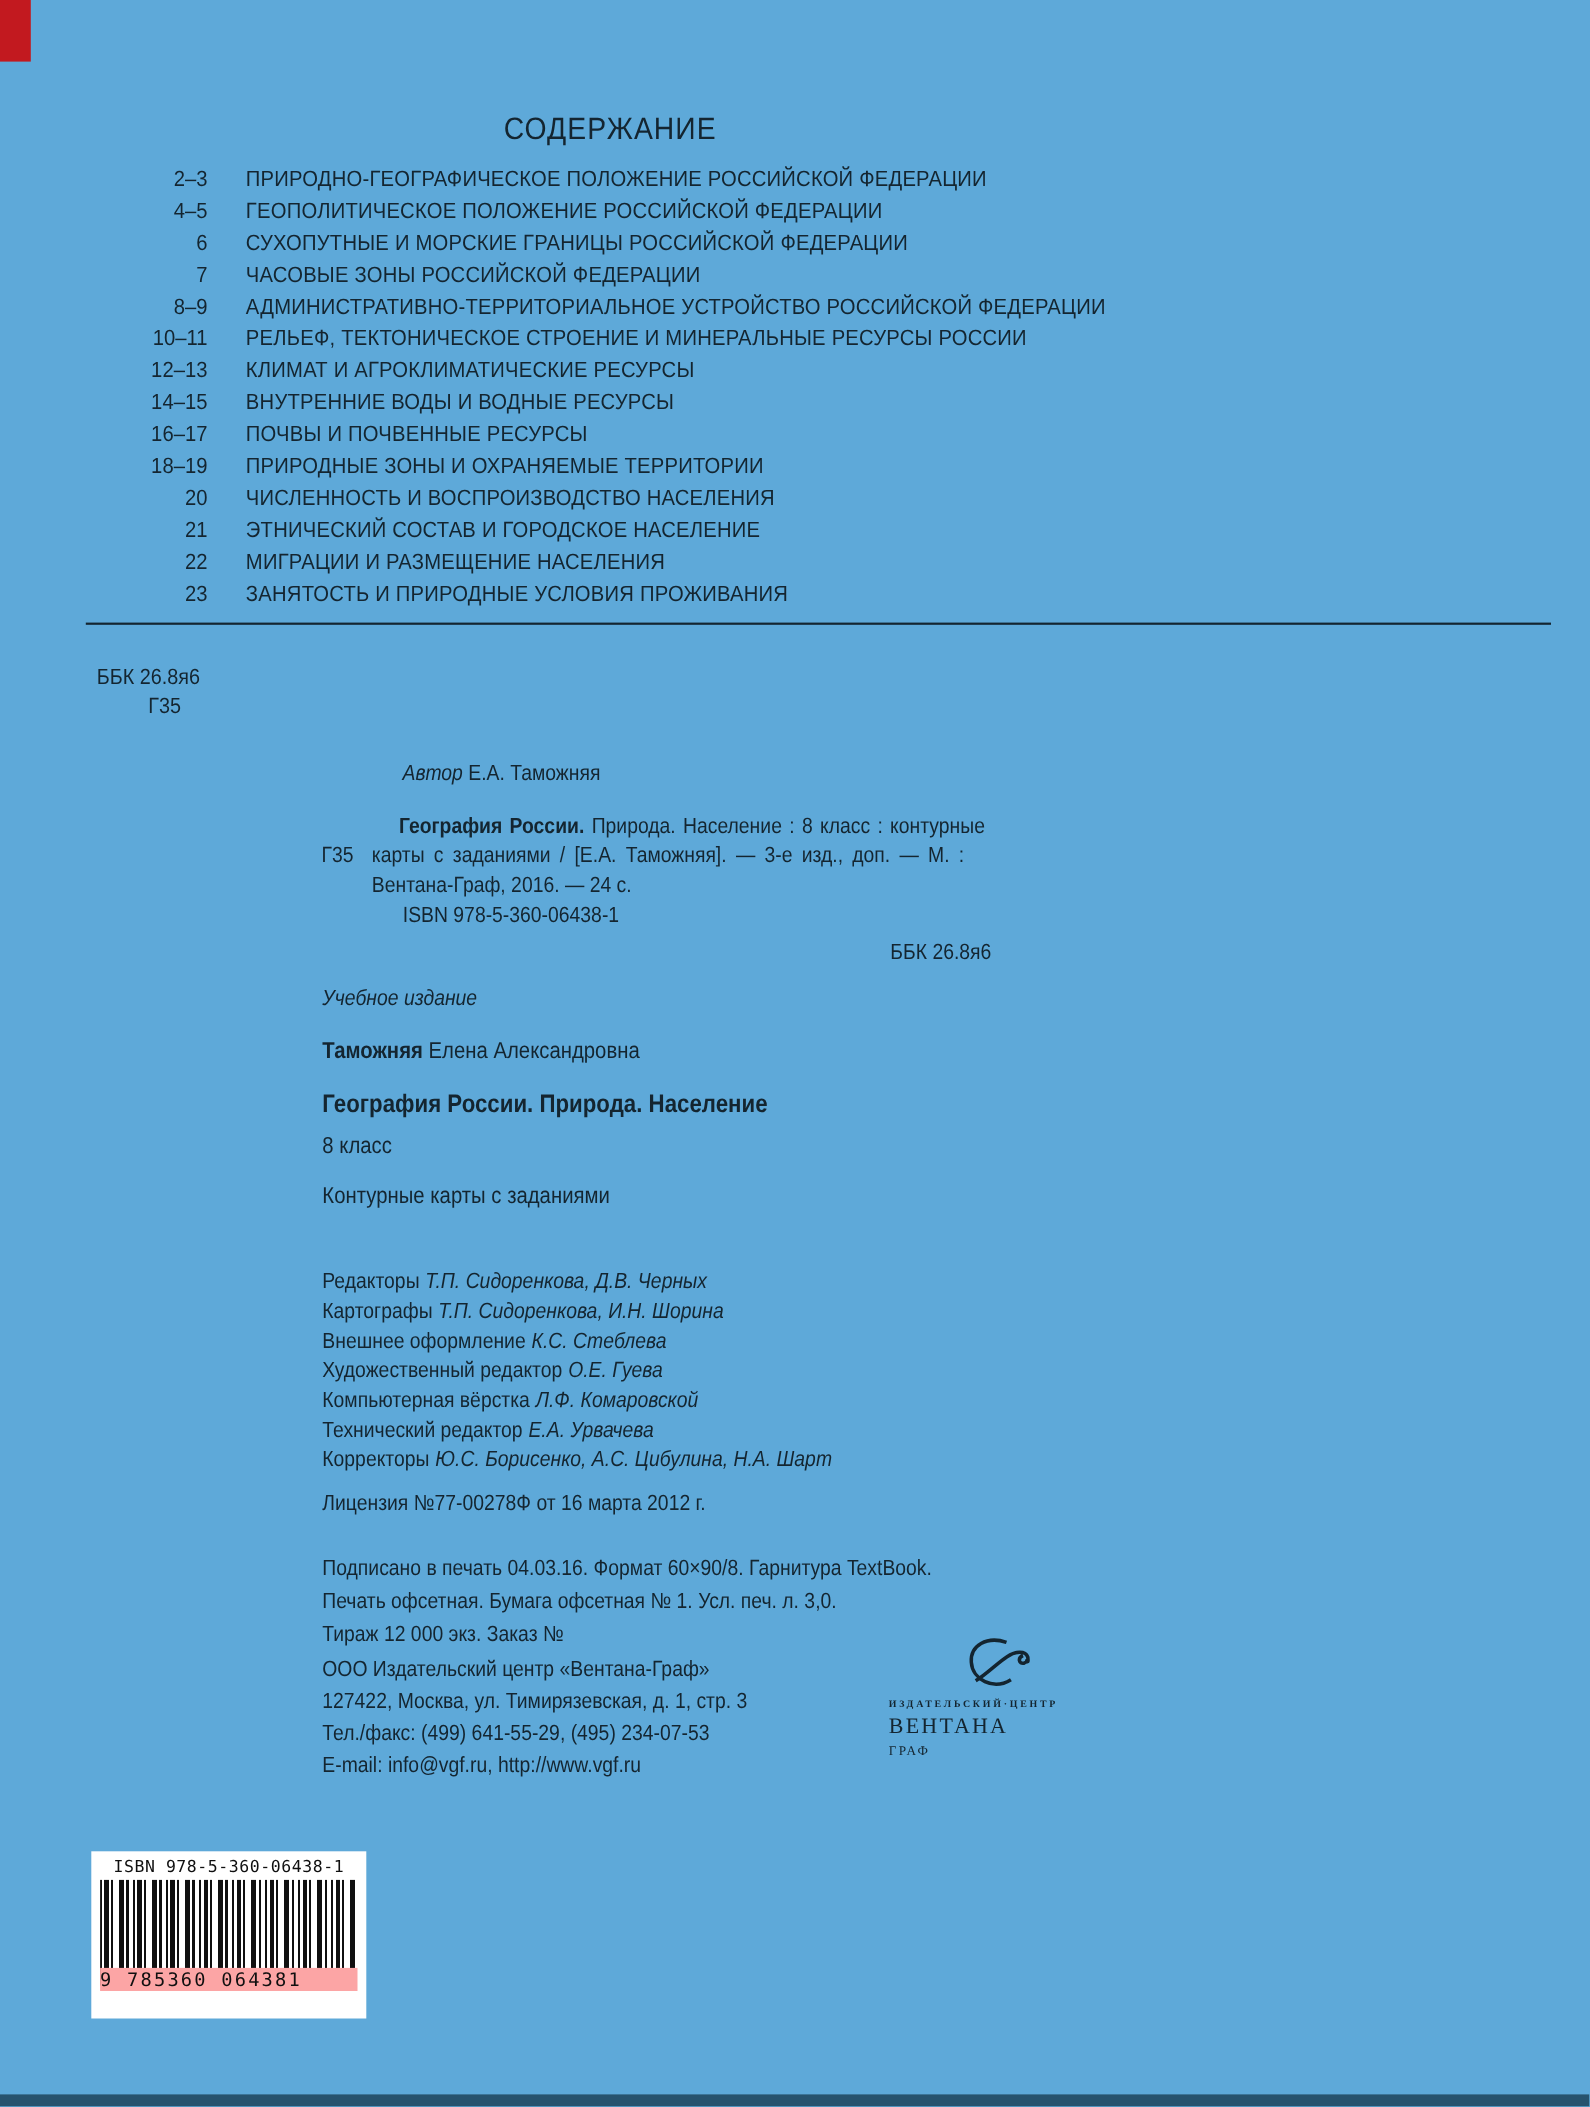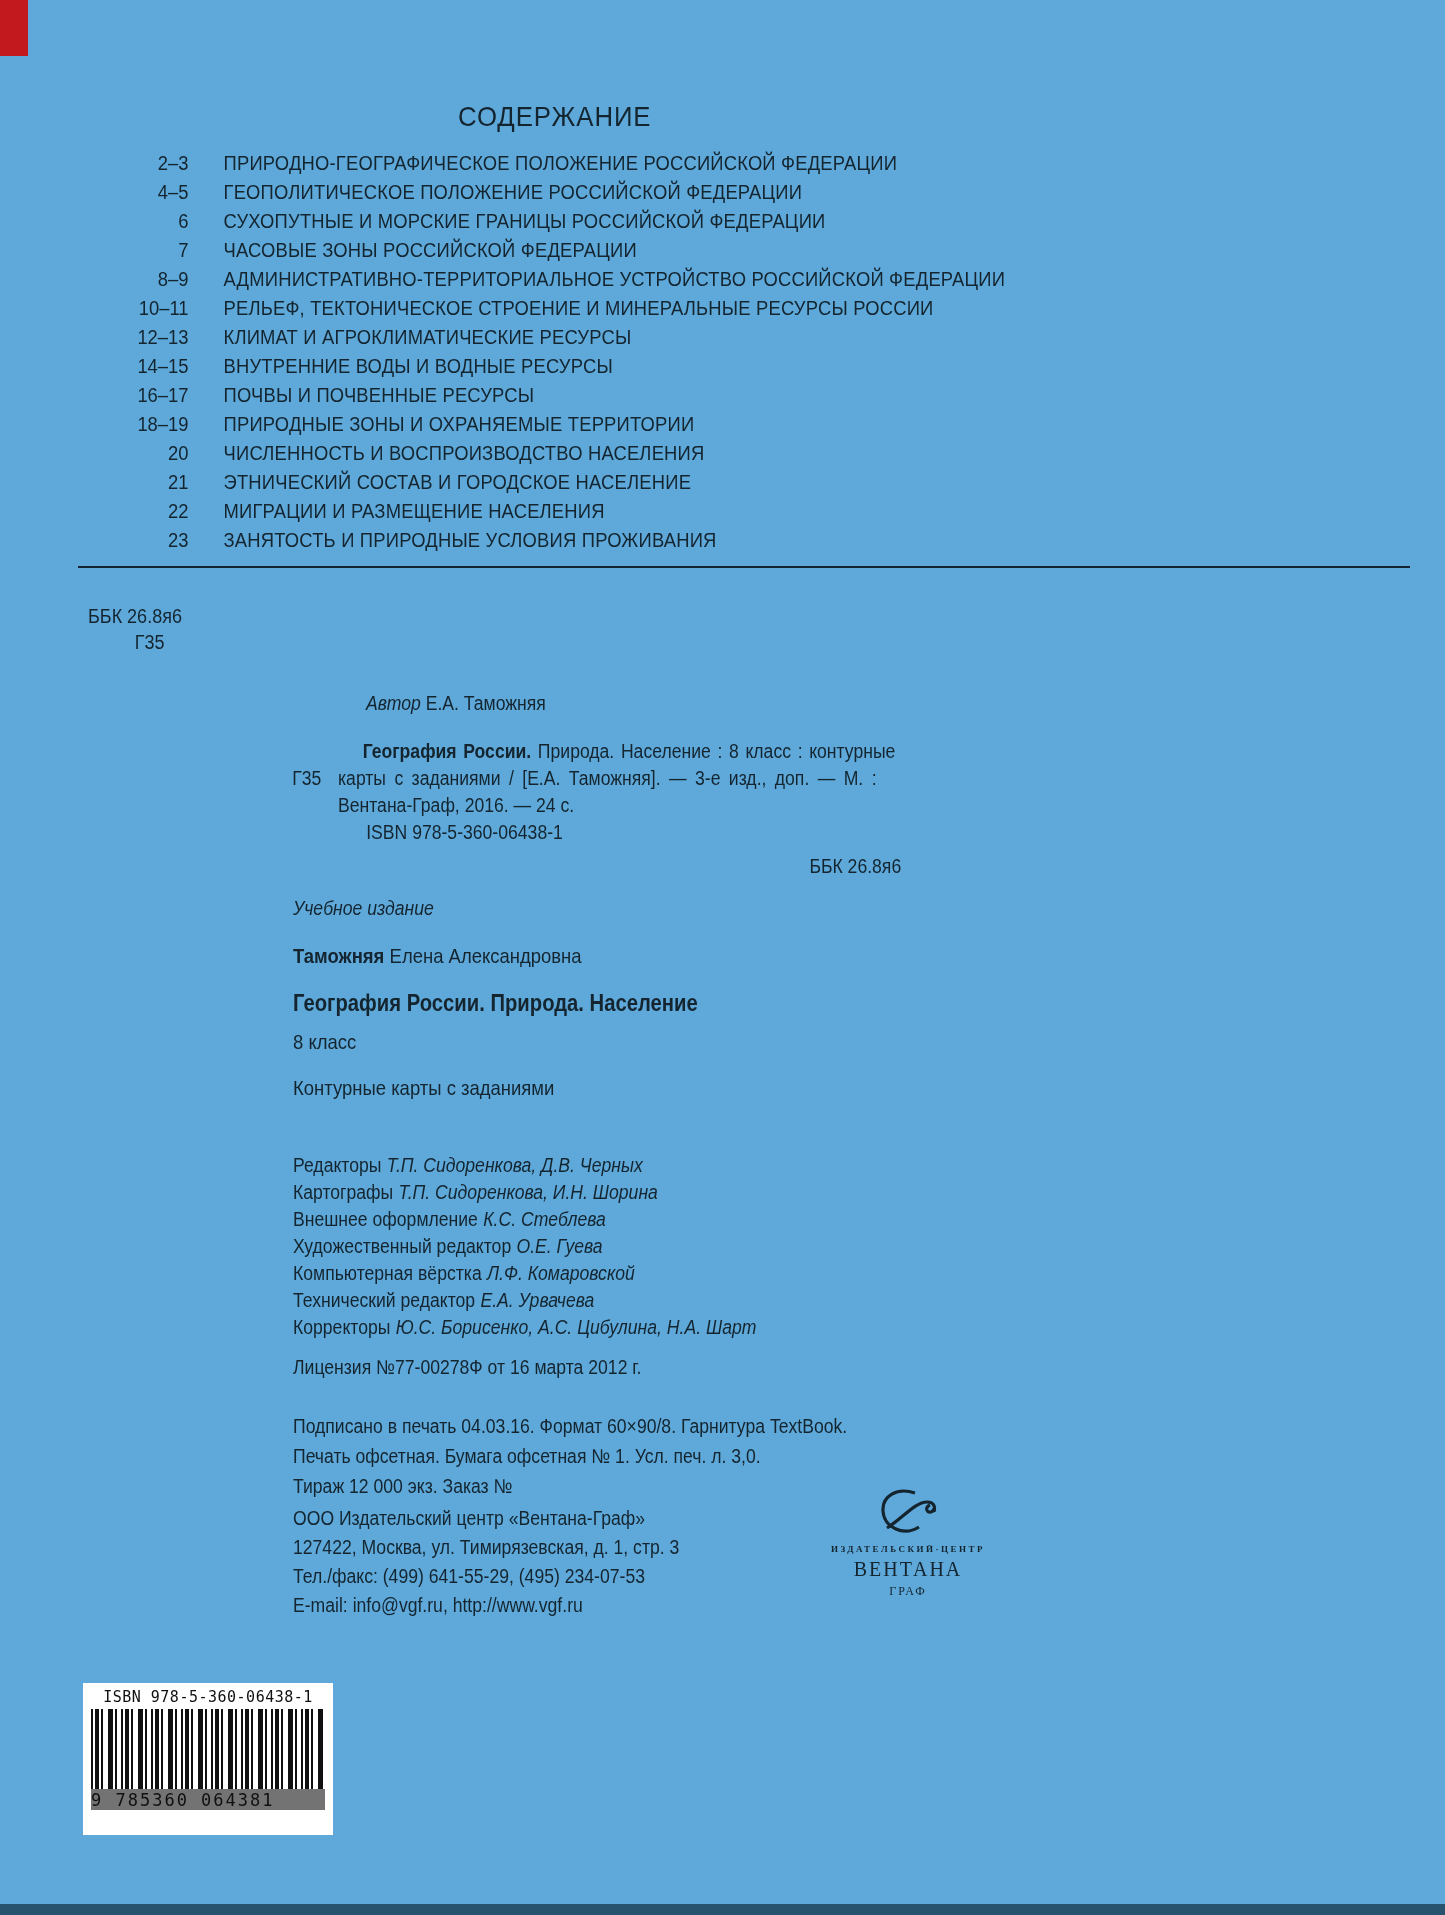--- a/index.html
+++ b/index.html
@@ -57,37 +57,37 @@
   .staff-role{margin-right:6px;}
   .staff-names{font-style:italic;}
 
   .license{left:293px;top:1356px;font-size:20px;white-space:nowrap;}
   .print-info{left:293px;top:1411px;font-size:20px;line-height:30px;}
   .print-info div{white-space:nowrap;}
   .publisher{left:293px;top:1504px;font-size:20px;line-height:29px;}
   .publisher div{white-space:nowrap;}
 
   
-  .logo{left:808px;top:1486px;width:200px;text-align:center;color:#142530;}
+  .logo{left:808px;top:1486px;width:200px;color:#142530;}
   .logo svg{display:block;margin:0 auto 2px auto;}
   .logo-tagline{font-family:"Liberation Serif",serif;font-size:9px;font-weight:bold;letter-spacing:2.5px;white-space:nowrap;}
   .logo-name1{font-family:"Liberation Serif",serif;font-size:20px;letter-spacing:2px;margin-top:4px;line-height:23px;}
   .logo-name2{font-family:"Liberation Serif",serif;font-size:12px;letter-spacing:2px;line-height:21px;}
 
   
   .barcode-box{left:83px;top:1683px;width:250px;height:152px;background:#ffffff;box-sizing:border-box;padding:5px 8px 6px 8px;}
   .barcode-isbn{font-family:"DejaVu Sans Mono",monospace;font-size:15px;letter-spacing:.5px;white-space:nowrap;color:#101010;text-align:center;}
   .barcode-bars{margin-top:3px;height:96px;
     background:repeating-linear-gradient(90deg,
       #101010 0 2px,#ffffff 2px 4px,
       #101010 4px 8px,#ffffff 8px 10px,
       #101010 10px 12px,#ffffff 12px 17px,
       #101010 17px 22px,#ffffff 22px 24px,
       #101010 24px 26px,#ffffff 26px 30px);}
-  .barcode-digits{margin-top:-16px;background:#737373;font-family:"DejaVu Sans Mono",monospace;
+  .barcode-digits{margin-top:-16px;background:#fca5a5;font-family:"DejaVu Sans Mono",monospace;
     font-size:17px;letter-spacing:2px;color:#101010;white-space:nowrap;padding-top:1px;}
 </style>
 </head>
 <body>
 
 <div class="abs corner-red"></div>
 
 <div class="abs toc sx92">
   <div class="toc-heading">СОДЕРЖАНИЕ</div>
 

